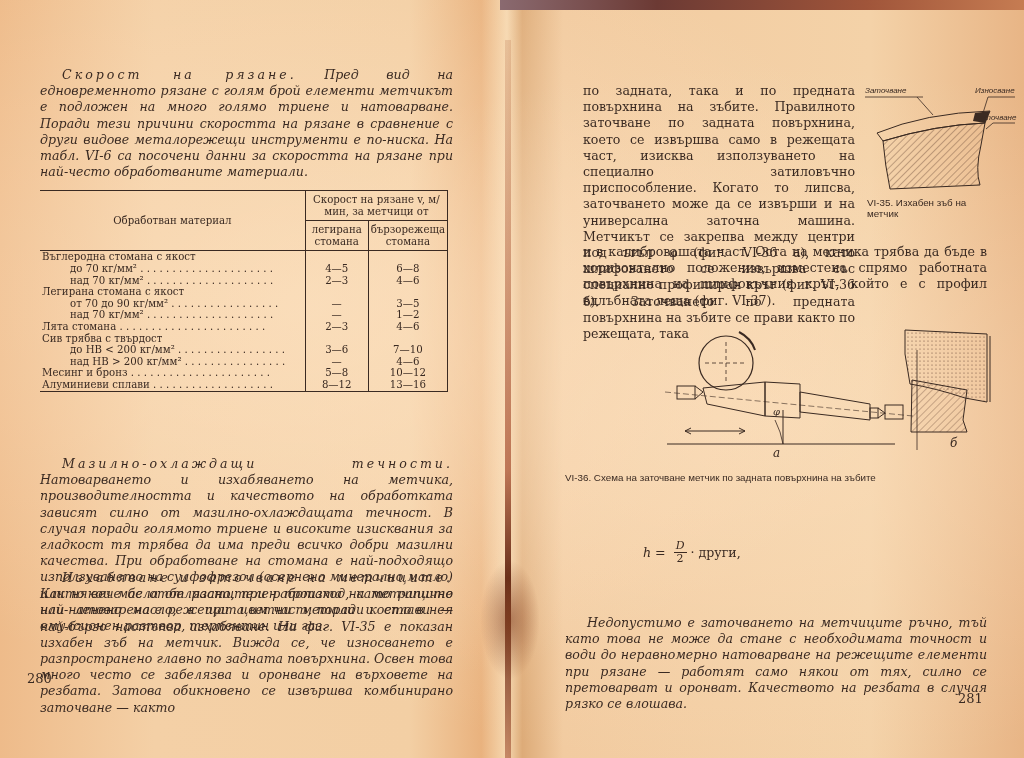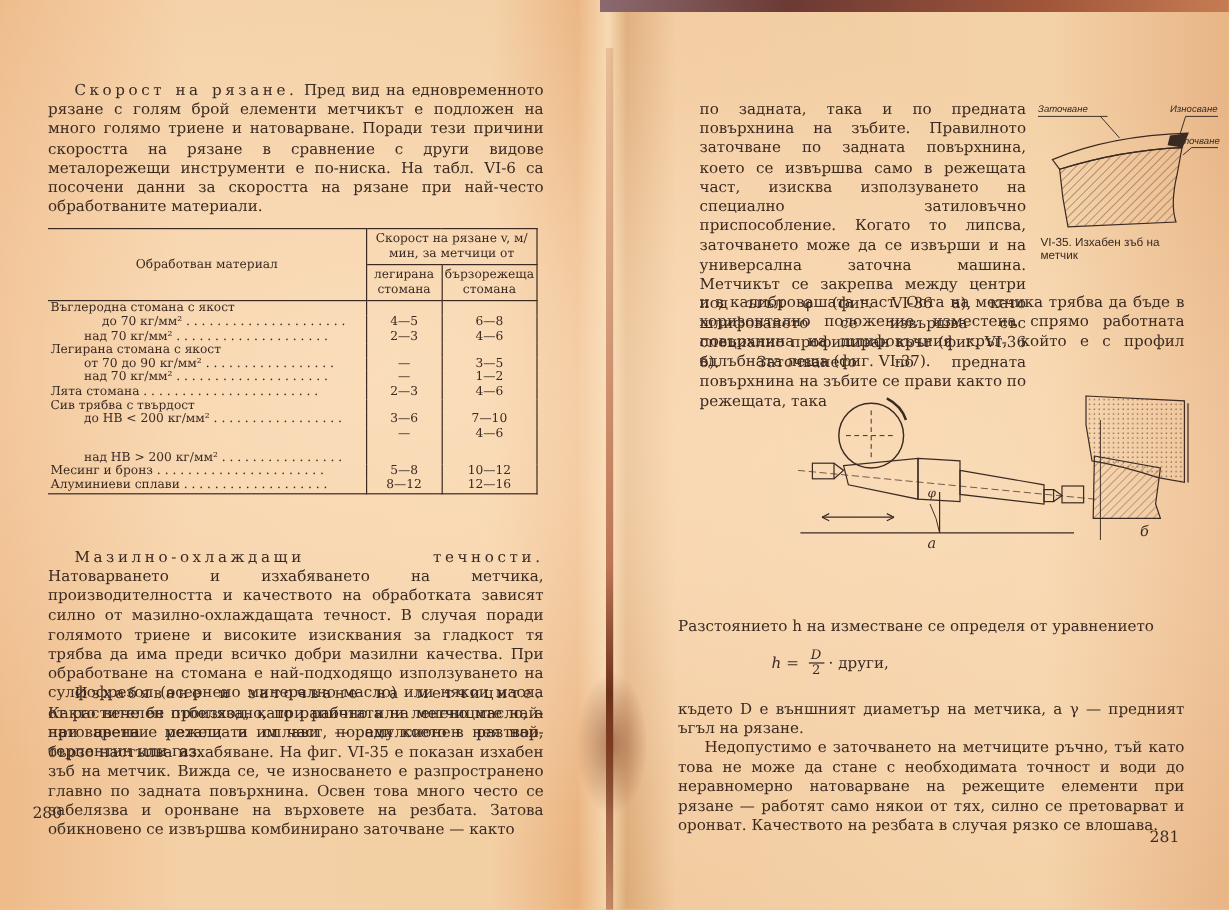--- a/index.html
+++ b/index.html
@@ -14,21 +14,21 @@
   .topband{position:absolute;left:500px;top:0;width:524px;height:10px;
     background:linear-gradient(90deg,#8a6a70,#6c3a34 30%,#a0553a 70%,#c67c52);}
   .gutter{position:absolute;left:505px;top:40px;width:6px;height:718px;
     background:linear-gradient(180deg,rgba(170,90,50,0.2),rgba(150,50,20,0.6) 60%,rgba(90,30,10,0.9) 75%,rgba(150,60,30,0.5));}
   .stain{position:absolute;left:480px;top:560px;width:60px;height:120px;border-radius:50%;
     background:radial-gradient(ellipse,rgba(120,50,20,0.55),rgba(0,0,0,0) 70%);}
   .page{position:absolute;top:0;height:758px;}
   .left{left:0;width:500px;}
   .right{left:515px;width:509px;}
   .body{font-size:12.6px;line-height:16.2px;text-align:justify;}
-  .indent{text-indent:22px;}
+  .indent{text-indent:22px;font-style:italic;}
   .sp{letter-spacing:3px;}
   .small{font-size:10.2px;line-height:12px;}
   .tcap{position:absolute;left:40px;top:165px;width:420px;font-size:10.4px;line-height:11.5px;font-weight:bold;}
   table{border-collapse:collapse;font-size:10.2px;line-height:11.6px;}
   .tbl{position:absolute;left:40px;top:190px;width:408px;}
   .tbl th{font-weight:normal;text-align:center;border:1px solid #3a2a22;padding:3px 2px;}
   .tbl td{vertical-align:top;padding:0 2px;}
   .tbl tr.body-row td{border-left:1px solid #3a2a22;border-right:1px solid #3a2a22;}
   .mat div{white-space:nowrap;overflow:hidden;}
   .num{text-align:center;}
@@ -64,21 +64,21 @@
       <tbody id="tbody">
           <tr class="body-row">
             <td class="mat" style="border-left: none;">
               <div>Въглеродна стомана с якост</div>
             </td>
             <td class="num"></td>
             <td class="num"></td>
           </tr>
           <tr class="body-row">
             <td class="mat" style="border-left: none;">
-              <div style="padding-left: 28px; text-align: center;">до 70 кг/мм² . . . . . . . . . . . . . . . . . . . . .</div>
+              <div style="padding-left: 28px;">до 70 кг/мм² . . . . . . . . . . . . . . . . . . . . .</div>
             </td>
             <td class="num">4—5</td>
             <td class="num">6—8</td>
           </tr>
           <tr class="body-row">
             <td class="mat" style="border-left: none;">
               <div style="padding-left: 28px;">над 70 кг/мм² . . . . . . . . . . . . . . . . . . . .</div>
             </td>
             <td class="num">2—3</td>
             <td class="num">4—6</td>
@@ -120,38 +120,38 @@
           </tr>
           <tr class="body-row">
             <td class="mat" style="border-left: none;">
               <div style="padding-left: 28px;">до HB &lt; 200 кг/мм² . . . . . . . . . . . . . . . . .</div>
             </td>
             <td class="num">3—6</td>
             <td class="num">7—10</td>
           </tr>
           <tr class="body-row">
             <td class="mat" style="border-left: none;">
-              <div style="padding-left: 28px; margin-top: 20px;">над HB &gt; 200 кг/мм² . . . . . . . . . . . . . . . .</div>
+              <div style="padding-left: 28px;">над HB &gt; 200 кг/мм² . . . . . . . . . . . . . . . .</div>
             </td>
             <td class="num">—</td>
             <td class="num">4—6</td>
           </tr>
           <tr class="body-row">
             <td class="mat" style="border-left: none;">
               <div>Месинг и бронз . . . . . . . . . . . . . . . . . . . . . .</div>
             </td>
             <td class="num">5—8</td>
             <td class="num">10—12</td>
           </tr>
           <tr class="body-row">
             <td class="mat" style="border-left: none; border-bottom: 1px solid rgb(58, 42, 34);">
               <div>Алуминиеви сплави . . . . . . . . . . . . . . . . . . .</div>
             </td>
             <td class="num" style="border-bottom: 1px solid rgb(58, 42, 34);">8—12</td>
-            <td class="num" style="border-bottom: 1px solid rgb(58, 42, 34);">12—16</td>
+            <td class="num" style="border-bottom: 1px solid rgb(58, 42, 34);">13—16</td>
           </tr>
         </tbody>
     </table>
 
 
     <div class="body indent" style="position:absolute;left:40px;top:456px;width:413px;">
       <span class="sp">Мазилно-охлаждащи течности.</span>
       <span>Натоварването и изхабяването на метчика, производителността и качеството на обработката зависят силно от мазилно-охлаждащата течност. В случая поради голямото триене и високите изисквания за гладкост тя трябва да има преди всичко добри мазилни качества. При обработване на стомана е най-подходящо използуването на сулфофрезол (осернено минерално масло) или някои масла от растителен произход, като рапично или лененo масло, а при цветни метали и сплави — емулсионен разтвор, терпентин или газ.</span>
     </div>
 
@@ -220,30 +220,29 @@
         <path d="M120 100 Q126 112 128 124" fill="none" stroke="#3a2a22" stroke-width="0.8"></path>
         <path d="M250 10 L332 14 L332 82 L310 78 Q280 68 255 64 L250 34 Z" fill="url(#dots)" stroke="#3a2a22"></path>
         <line x1="335" y1="16" x2="335" y2="82" stroke="#3a2a22"></line>
         <path d="M257 60 L312 70 L308 100 L312 112 L256 112 Z" fill="url(#hatch2)" stroke="#3a2a22"></path>
         <line x1="262" y1="30" x2="262" y2="130" stroke="#3a2a22" stroke-width="0.8"></line>
       </svg>
       <div style="position:absolute;left:118px;top:126px;font-style:italic;font-size:12px;">а</div>
       <div style="position:absolute;left:295px;top:116px;font-style:italic;font-size:12px;">б</div>
       <div style="position:absolute;left:118px;top:86px;font-style:italic;font-size:10px;">φ</div>
     </div>
-
-    <div class="body" style="position:absolute;left:50px;top:514px;width:420px;">Разстоянието h на изместване се определя от уравнението</div>
+    <div class="fig-cap" style="position:absolute;left:50px;top:472px;width:400px;">VI-36. Схема на заточване метчик по задната повърхнина на зъбите</div>
+
 
     <div style="position:absolute;left:128px;top:540px;display:flex;align-items:center;font-size:12.6px;">
       <span style="font-style:italic;margin-right:4px;">h =</span>
       <span style="display:inline-flex;flex-direction:column;align-items:center;margin:0 4px;font-size:11px;line-height:12px;">
         <span style="font-style:italic;border-bottom:1px solid #3a2a22;padding:0 2px;">D</span>
         <span>2</span>
       </span>
       <span>· други,</span>
     </div>
 
-    <div class="body" style="position:absolute;left:50px;top:583px;width:422px;">където D е външният диаметър на метчика, а γ — предният ъгъл на рязане.</div>
     <div class="body indent" style="position:absolute;left:50px;top:615px;width:422px;">Недопустимо е заточването на метчиците ръчно, тъй като това не може да стане с необходимата точност и води до неравномерно натоварване на режещите елементи при рязане — работят само някои от тях, силно се претоварват и оронват. Качеството на резбата в случая рязко се влошава.</div>
 
     <div class="pageno" style="left:443px;top:691px;">281</div>
   </div>
 </div>
 
 </body></html>

